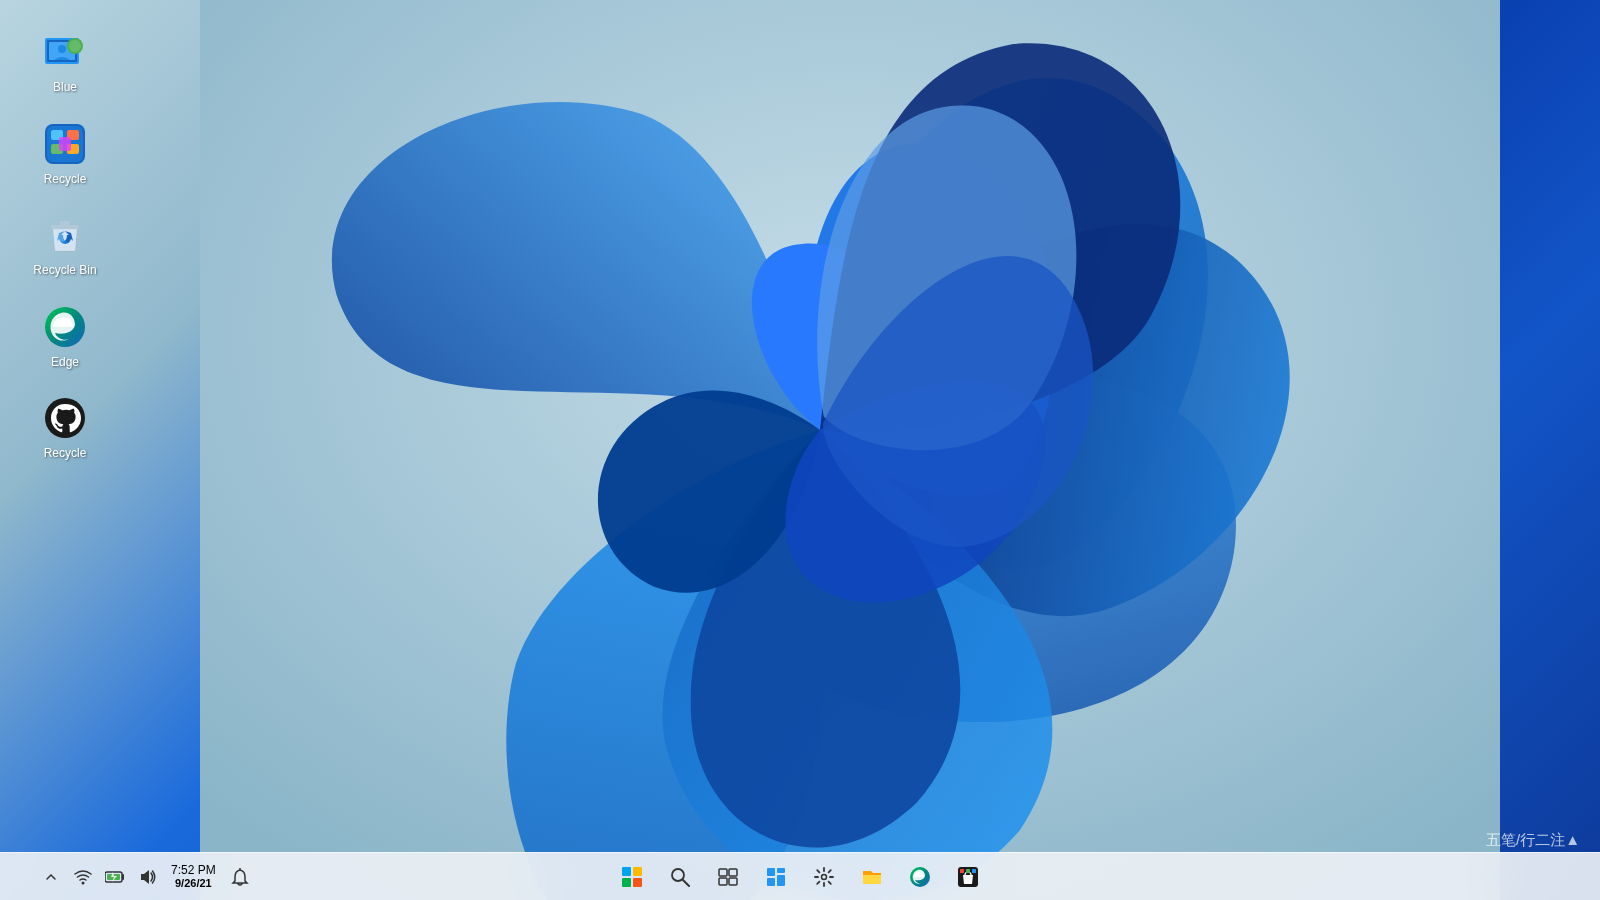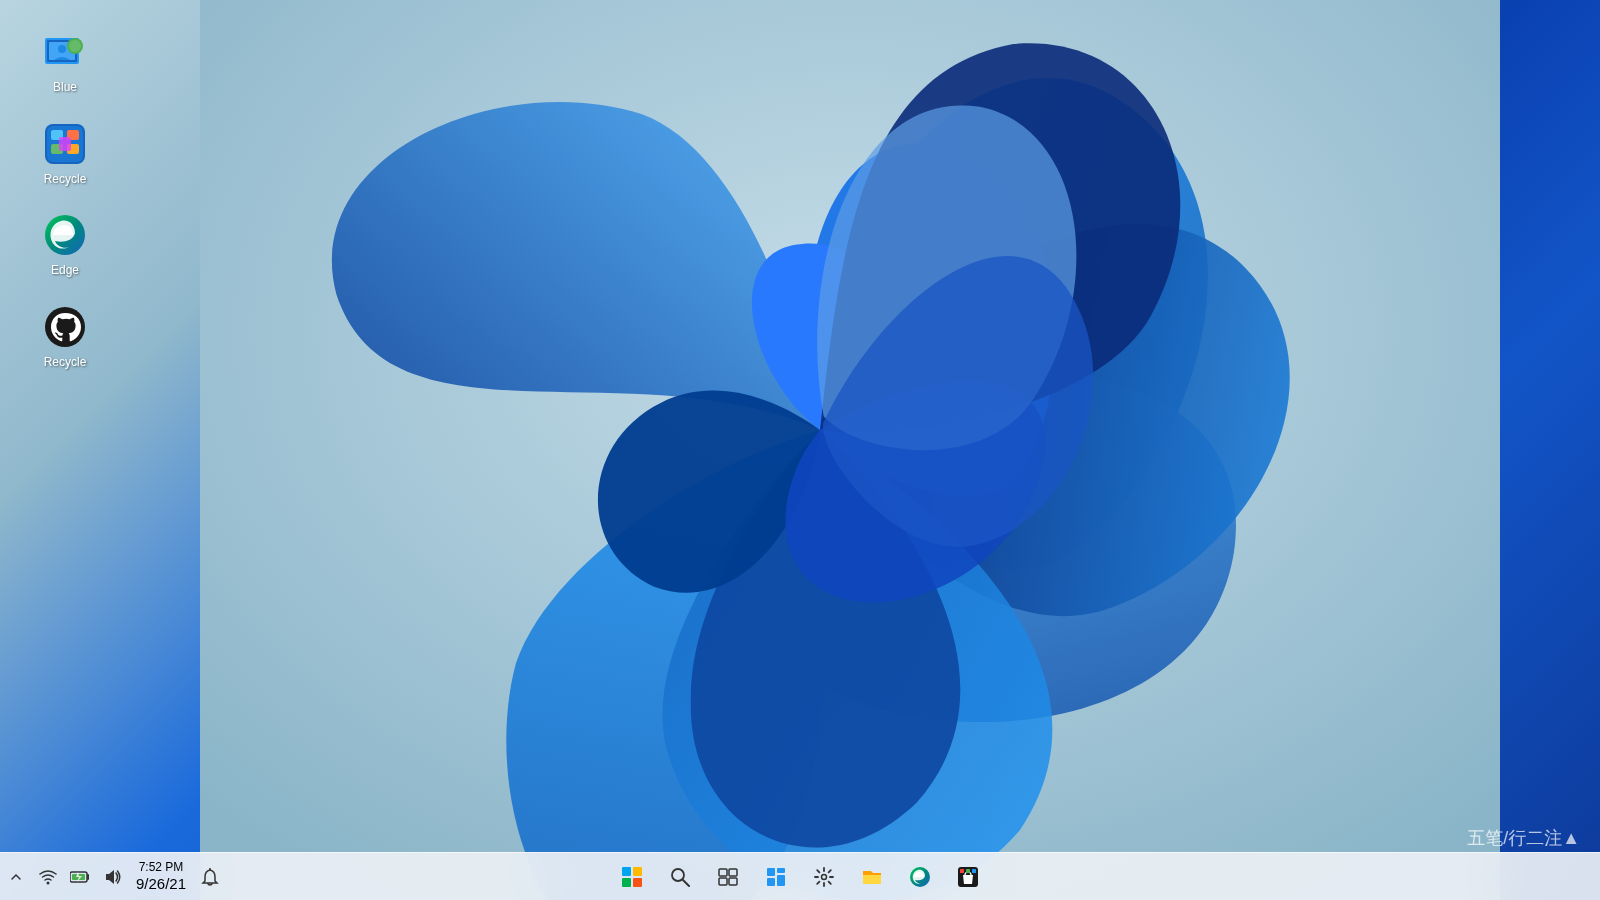--- a/index.html
+++ b/index.html
@@ -106,20 +106,21 @@
       justify-content: center;
       border-radius: 6px;
       cursor: pointer;
       transition: background 0.1s;
     }
 
     #taskbar-right {
       display: flex;
       align-items: flex-start;
       margin-right: 8px;
+      margin-left: 35px;
     }
 
     .tray-icon {
       width: 32px;
       height: 44px;
       display: flex;
       align-items: center;
       justify-content: center;
       cursor: pointer;
       border-radius: 4px;
@@ -136,32 +137,33 @@
       height: 44px;
     }
 
     .clock-time {
       font-size: 12px;
       color: #000;
       line-height: 1.2;
     }
 
     .clock-date {
-      font-size: 15px;
+      font-size: 11px;
       color: #000;
       line-height: 1.2;
+      font-weight: bold;
     }
 
     
     #ime-area {
       position: absolute;
       bottom: 50px;
       right: 20px;
       color: rgba(255,255,255,0.7);
-      font-size: 18px;
+      font-size: 15px;
     }
   </style>
 </head>
 <body>
 
 <div id="desktop">
 
   <svg id="wallpaper-art" viewBox="0 0 1300 950" xmlns="http://www.w3.org/2000/svg">
     <defs>
       <radialGradient id="bg-grad" cx="50%" cy="40%" r="70%">
@@ -240,20 +242,36 @@
           <rect x="8" y="8" width="12" height="10" rx="2" fill="#4FC3F7"></rect>
           <rect x="24" y="8" width="12" height="10" rx="2" fill="#FF7043"></rect>
           <rect x="8" y="22" width="12" height="10" rx="2" fill="#66BB6A"></rect>
           <rect x="24" y="22" width="12" height="10" rx="2" fill="#FFA726"></rect>
           <rect x="16" y="15" width="12" height="14" rx="2" fill="#E040FB" opacity="0.8"></rect>
         </svg>
       </div>
       <span class="icon-label">Recycle</span>
     </div>
 
+    <div class="desktop-icon">
+      <div class="icon-img">
+        <svg width="44" height="44" viewBox="0 0 44 44">
+
+          <path d="M10 16 L12 38 L32 38 L34 16Z" fill="white" stroke="#aaa" stroke-width="0.5"></path>
+          <path d="M10 16 L12 38 L32 38 L34 16Z" fill="rgba(200,220,240,0.8)"></path>
+
+          <path d="M22 18 L26 22 L24 22 C24 28 20 30 18 28 C20 32 26 32 28 26 L30 28 L28 20 L22 18Z" fill="#1565C0"></path>
+          <path d="M22 18 L18 22 L20 22 C20 28 24 30 26 28 C24 32 18 32 16 26 L14 28 L16 20 L22 18Z" fill="#1E88E5" opacity="0.7"></path>
+
+          <rect x="8" y="12" width="28" height="4" rx="1" fill="#b0c8d8"></rect>
+          <rect x="17" y="8" width="10" height="4" rx="1" fill="#b0c8d8"></rect>
+        </svg>
+      </div>
+      <span class="icon-label">Recycle Bin</span>
+    </div>
 
 
 
     <div class="desktop-icon">
       <div class="icon-img">
         <svg width="44" height="44" viewBox="0 0 44 44">
 
           <circle cx="22" cy="22" r="20" fill="url(#edgeGrad)"></circle>
           <defs>
             <linearGradient id="edgeGrad" x1="0%" y1="0%" x2="100%" y2="100%">

